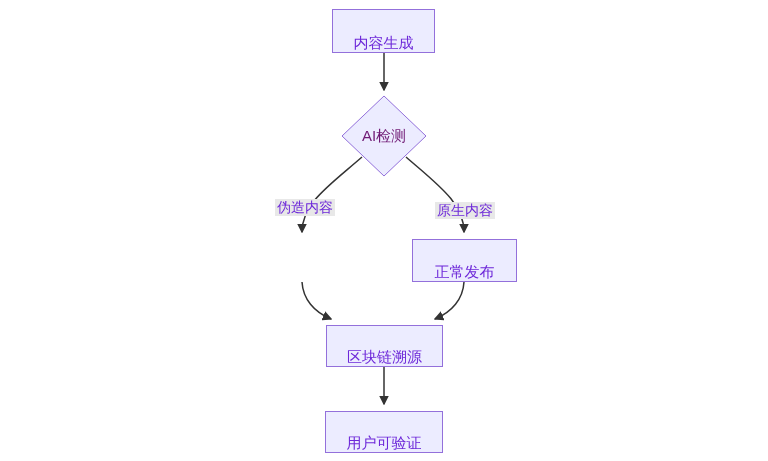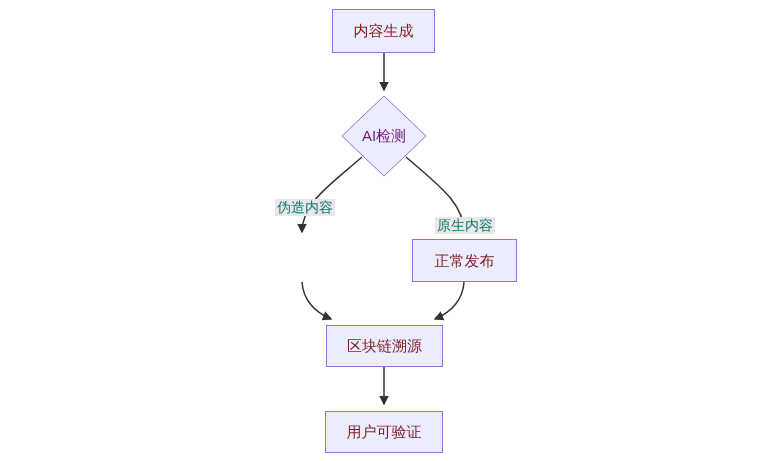--- a/index.html
+++ b/index.html
@@ -18,56 +18,56 @@
   .edges {
     position: absolute;
     left: 0; top: 0;
     width: 768px; height: 461px;
   }
   .node {
     position: absolute;
     box-sizing: border-box;
     background: #ECECFF;
     border: 1px solid #9370DB;
-    color: #7f1d1d;
+    color: #6d28d9;
     font-size: 15px;
     display: flex;
-    align-items: center;
+    align-items: flex-end;
     justify-content: center;
     text-align: center;
     line-height: 1.2;
   }
   .diamond-label {
     position: absolute;
     color: #701a75;
     font-size: 15px;
     display: flex;
     align-items: center;
     justify-content: center;
     text-align: center;
   }
   .edge-label {
     position: absolute;
     background: #e8e8e8;
-    color: #0f766e;
+    color: #6d28d9;
     font-size: 14px;
     line-height: 17px;
     padding: 0 2px;
     white-space: nowrap;
     text-align: center;
   }
   
   #node-content-gen { left: 332px; top: 9px;   width: 103px; height: 44px; }
   #node-watermark   { left: 232px; top: 239px; width: 140px; height: 43px; }
   #node-publish     { left: 412px; top: 239px; width: 105px; height: 43px; }
   #node-blockchain  { left: 326px; top: 325px; width: 117px; height: 42px; }
   #node-verify      { left: 325px; top: 411px; width: 118px; height: 42px; }
   #label-ai-detect  { left: 342px; top: 126px; width: 84px;  height: 20px; }
   #edge-label-fake   { left: 275px; top: 199px; }
-  #edge-label-native { left: 435px; top: 217px; }
+  #edge-label-native { left: 435px; top: 202px; }
 </style>
 </head>
 <body>
 
 <div class="canvas">
 
   <svg class="edges" viewBox="0 0 768 461" xmlns="http://www.w3.org/2000/svg">
     <defs>
       <marker id="arrow" viewBox="0 0 10 10" refX="8.5" refY="5" markerWidth="6.5" markerHeight="6.5" orient="auto-start-reverse">
         <path d="M0,0 L10,5 L0,10 z" fill="#333333"></path>

